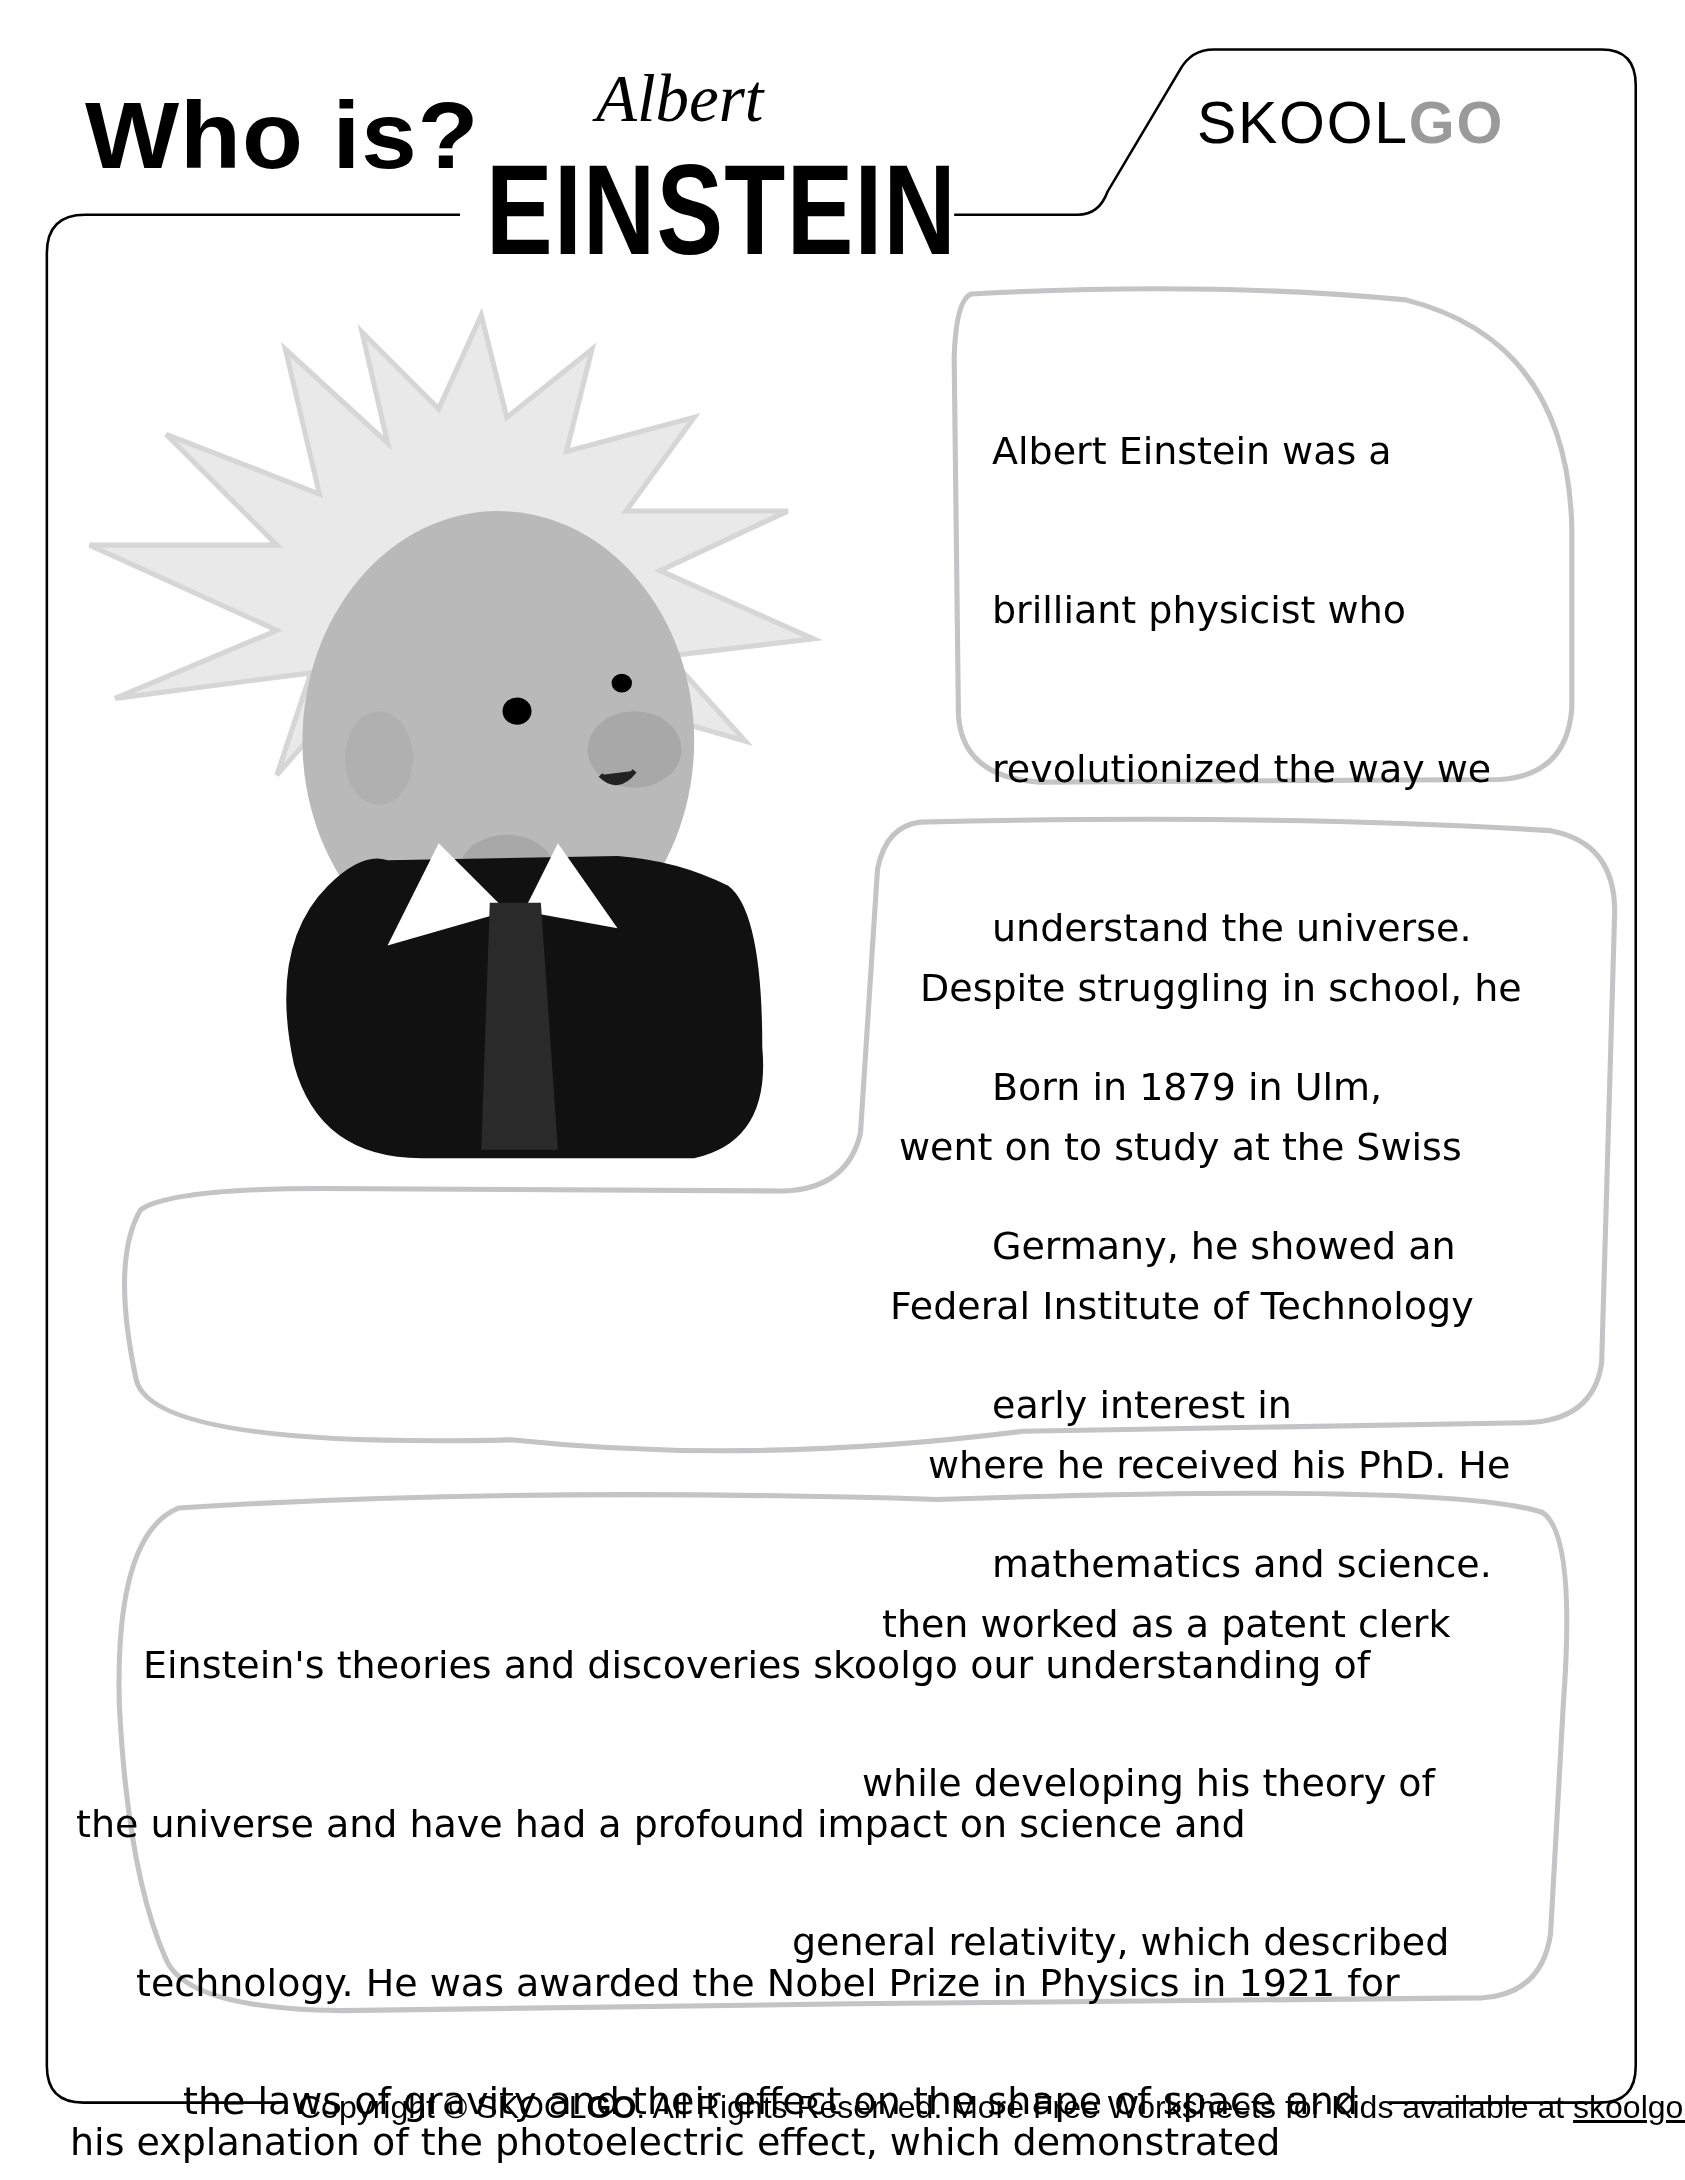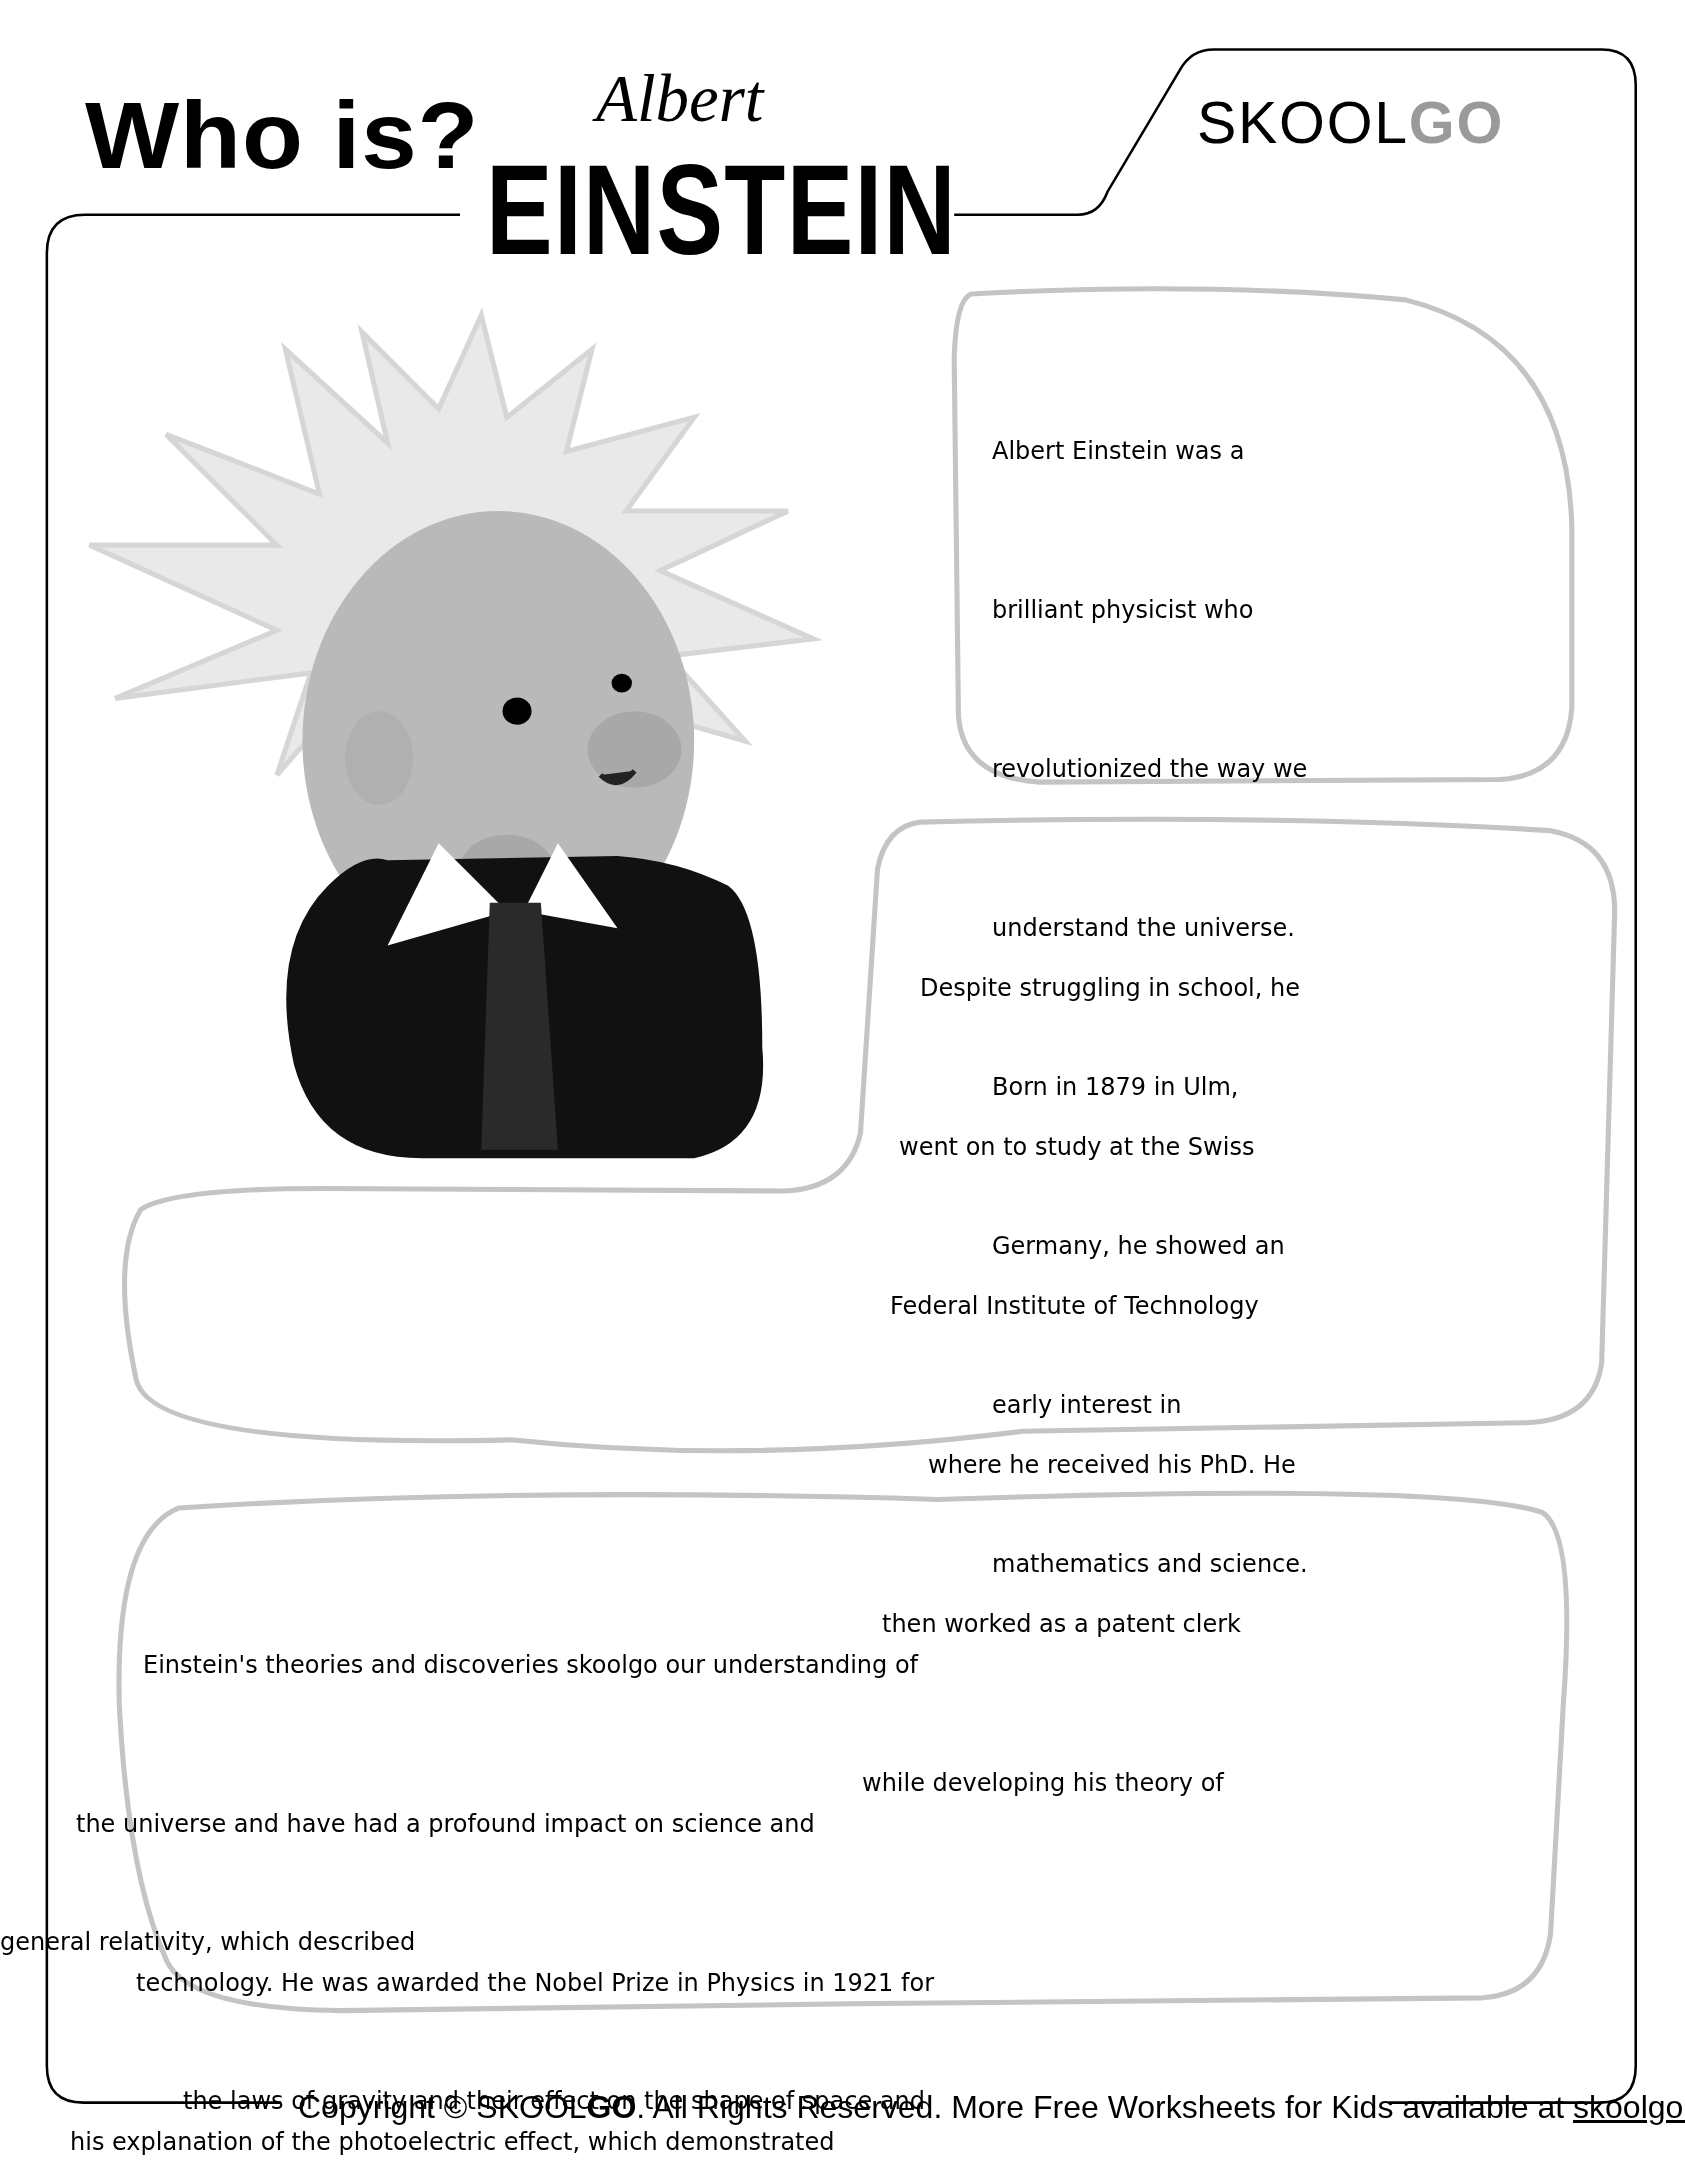--- a/index.html
+++ b/index.html
@@ -4,21 +4,21 @@
 <style>
   html,body{margin:0;padding:0;background:#fff;}
   body{width:1686px;height:2181px;position:relative;overflow:hidden;font-family:"DejaVu Sans","Liberation Sans",sans-serif;color:#000;}
   .abs{position:absolute;}
   svg.frame{position:absolute;left:0;top:0;}
   .who{left:85px;top:81px;font-family:"Liberation Sans",sans-serif;font-weight:bold;font-size:95px;letter-spacing:0.9px;transform:scaleX(1.05);transform-origin:left;}
   .first{left:596px;top:60px;font-family:"Liberation Serif",serif;font-style:italic;font-size:67px;}
   .last{left:486px;top:136px;font-family:"Liberation Sans",sans-serif;font-weight:bold;font-size:128px;transform:scaleX(0.78);transform-origin:left;letter-spacing:1.7px;}
   .logo{left:1197px;top:89px;font-family:Liberation Sans, sans-serif;font-size:59px;letter-spacing:1.7px;}
   .logo .go{color:#9a9a9a;font-weight:bold;}
-  .para{font-size:24px;line-height:53px;white-space:pre;}
+  .para{font-size:38px;line-height:53px;white-space:pre;}
   .footer{left:298px;top:2089px;font-family:"Liberation Sans",sans-serif;font-size:32px;white-space:nowrap;}
   .footer b{font-weight:bold;}
   .footer .link{text-decoration:underline;}
   .illus{left:81px;top:298px;width:792px;height:886px;}
 </style>
 </head>
 <body>
 
 <svg class="frame" width="1686" height="2181" viewBox="0 0 1979 2560">
   <path d="M540 252 L100 252 Q55 252 55 297 L55 2425 Q55 2468 98 2468 L330 2468" fill="none" stroke="#000" stroke-width="3"></path>
@@ -67,21 +67,21 @@
   <div>mathematics and science.</div>
 </div>
 
 <div class="abs para" style="left:0;top:856px;">
   <div style="margin-left:920px">Despite struggling in school, he</div>
   <div style="margin-left:899px">went on to study at the Swiss</div>
   <div style="margin-left:890px">Federal Institute of Technology</div>
   <div style="margin-left:928px">where he received his PhD. He</div>
   <div style="margin-left:882px">then worked as a patent clerk</div>
   <div style="margin-left:862px">while developing his theory of</div>
-  <div style="">general relativity, which described</div>
+  <div style="margin-left:792px">general relativity, which described</div>
   <div style="margin-left:183px">the laws of gravity and their effect on the shape of space and</div>
   
   
   
 </div>
 
 <div class="abs para" style="left:0;top:1533px;">
   <div style="margin-left:143px">Einstein's theories and discoveries skoolgo our understanding of</div>
   <div style="margin-left:76px">the universe and have had a profound impact on science and</div>
   <div style="margin-left:136px">technology. He was awarded the Nobel Prize in Physics in 1921 for</div>

